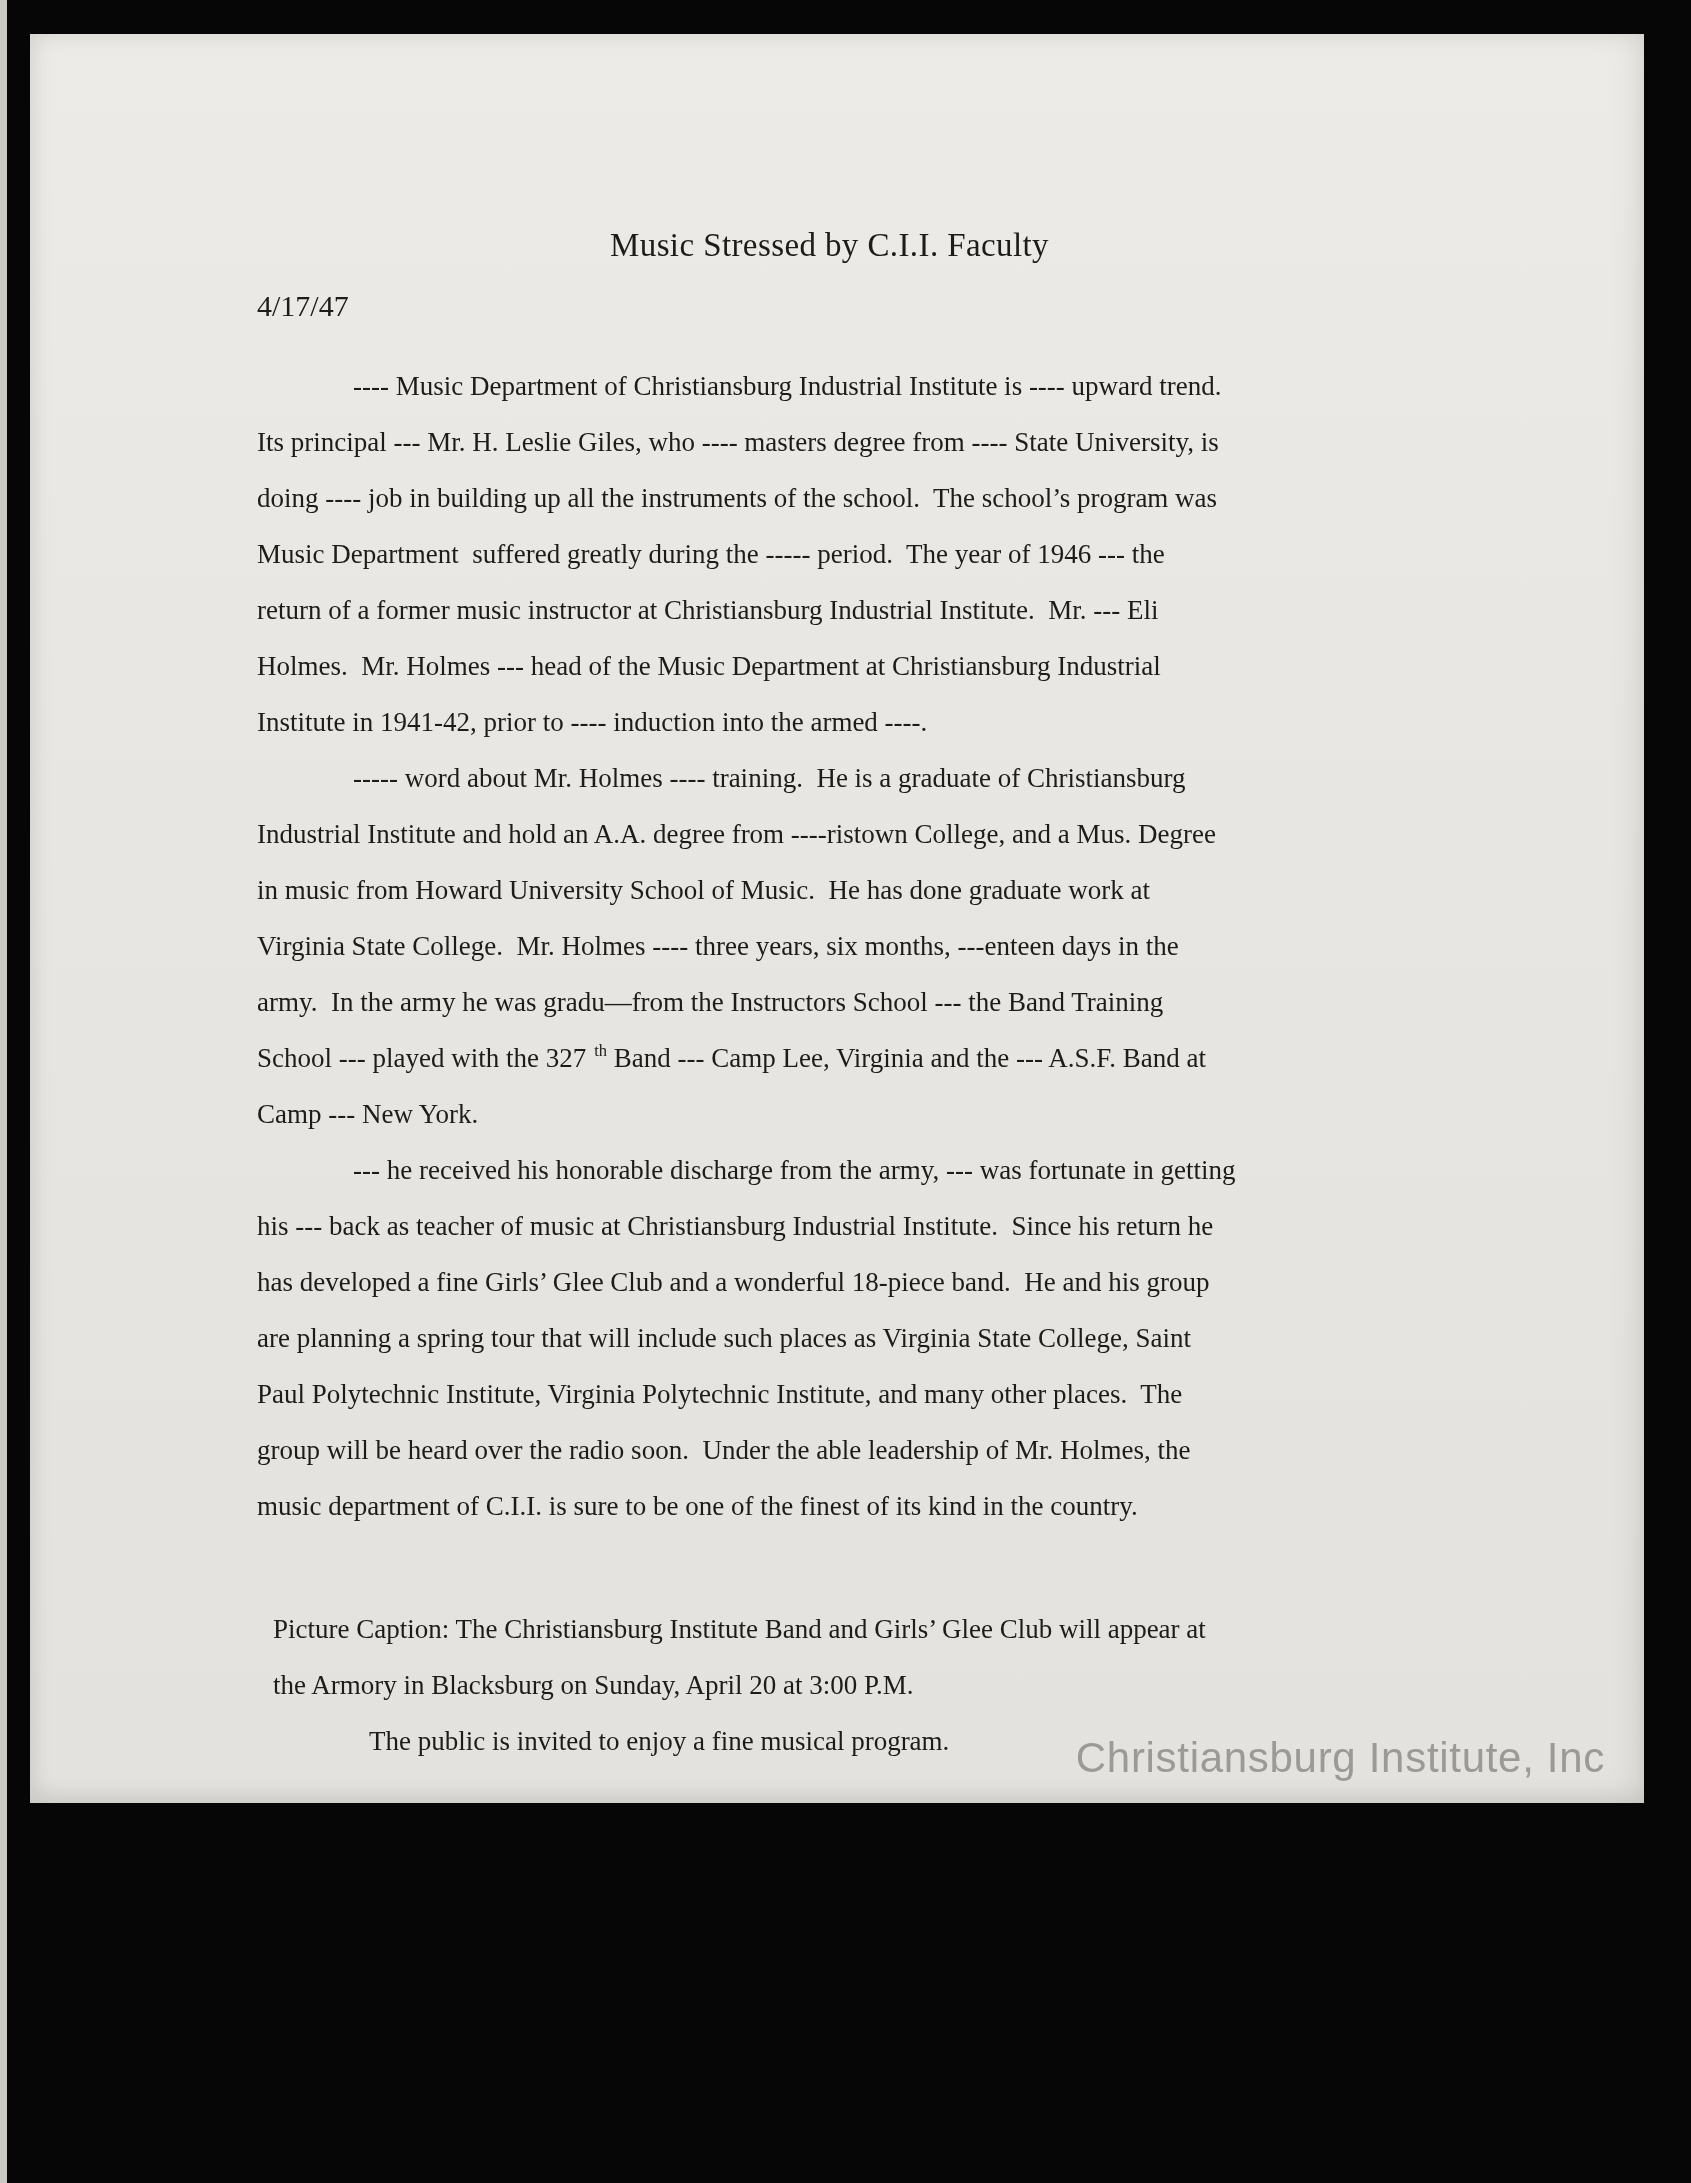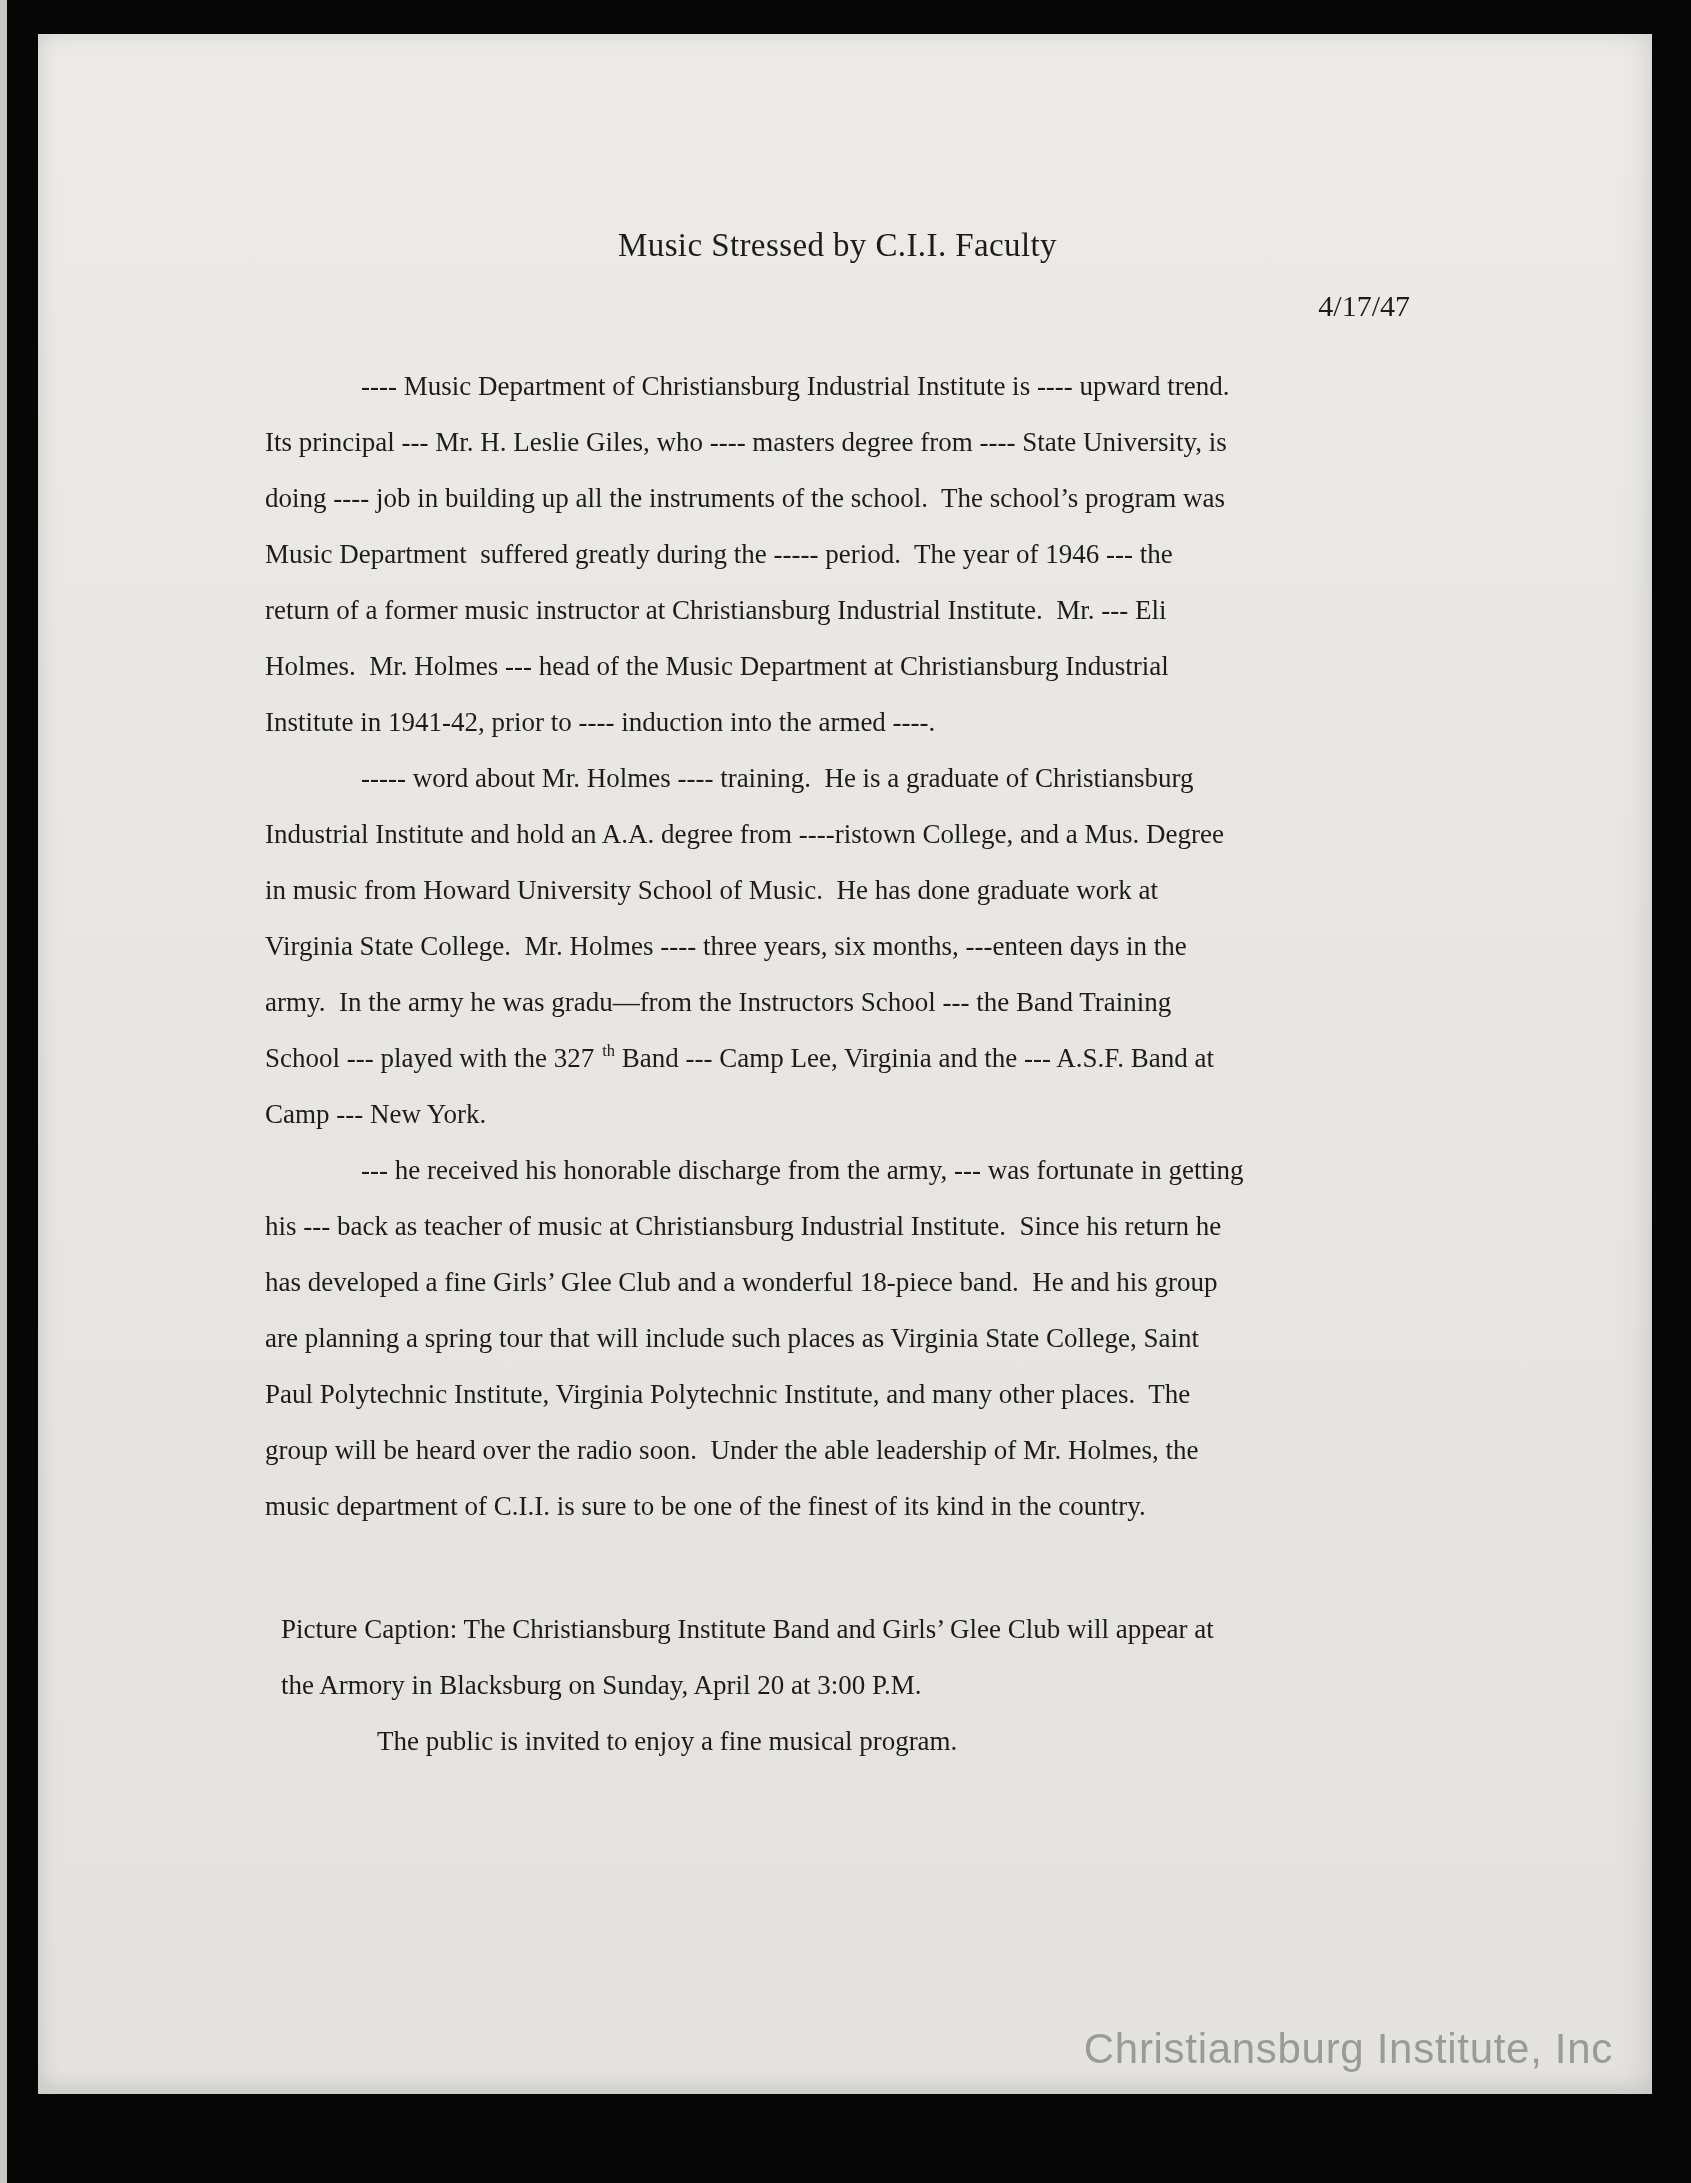--- a/index.html
+++ b/index.html
@@ -17,43 +17,43 @@
   .edge-strip {
     position: absolute;
     left: 0;
     top: 0;
     width: 6.7px;
     height: 100%;
     background: #c9c8c4;
   }
   .paper {
     position: absolute;
-    left: 38px;
+    left: 30px;
     top: 34px;
     width: 1614px;
-    height: 2060px;
+    height: 1769px;
     background: linear-gradient(180deg, #ecebe7 0%, #e8e7e3 35%, #e5e4e0 70%, #e3e2de 100%);
     box-shadow: inset -10.5px 0 30px rgba(0,0,0,0.06),
                 inset 7.5px 0 22.4px rgba(0,0,0,0.04),
                 inset 0 -9px 22.4px rgba(0,0,0,0.05);
     color: #1d1c1a;
     box-sizing: border-box;
     padding: 189px 242px 0 227px;
   }
   .title {
     font-size: 33px;
     font-weight: normal;
     text-align: center;
     margin: 0;
     line-height: 45px;
     letter-spacing: 0.4px;
   }
   .date {
     font-size: 30px;
-    text-align: right;
+    text-align: left;
     margin-top: 16.5px;
     line-height: 42px;
   }
   .body-text {
     margin-top: 31px;
   }
   .line {
     white-space: pre;
     font-size: 27px;
     line-height: 56px;

